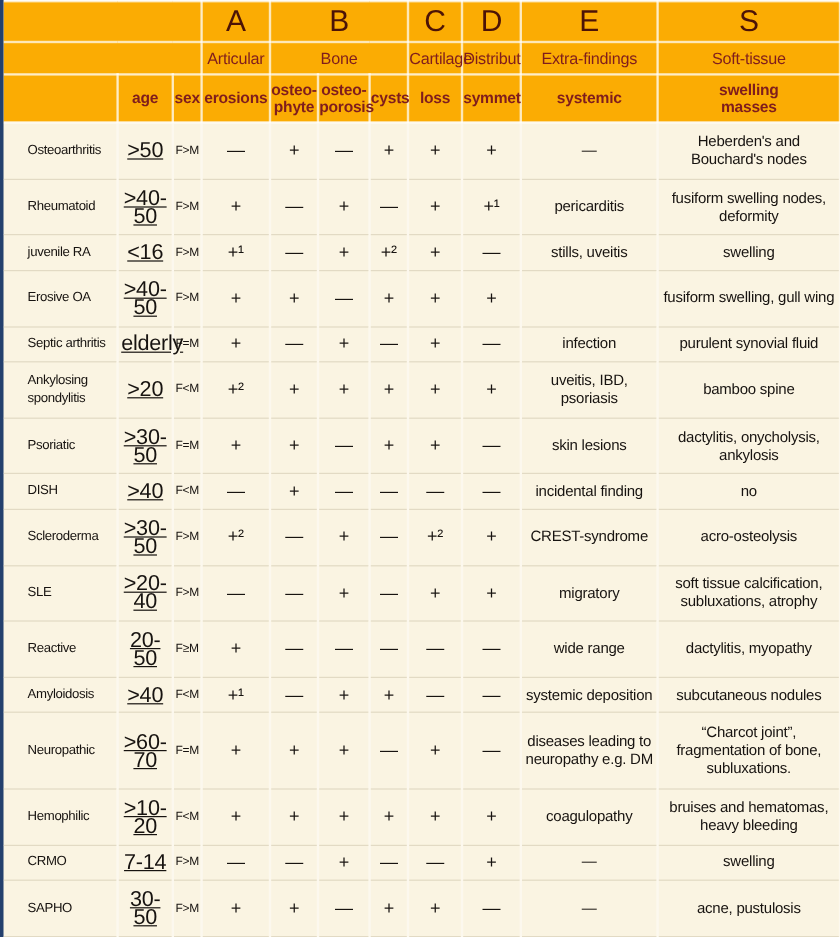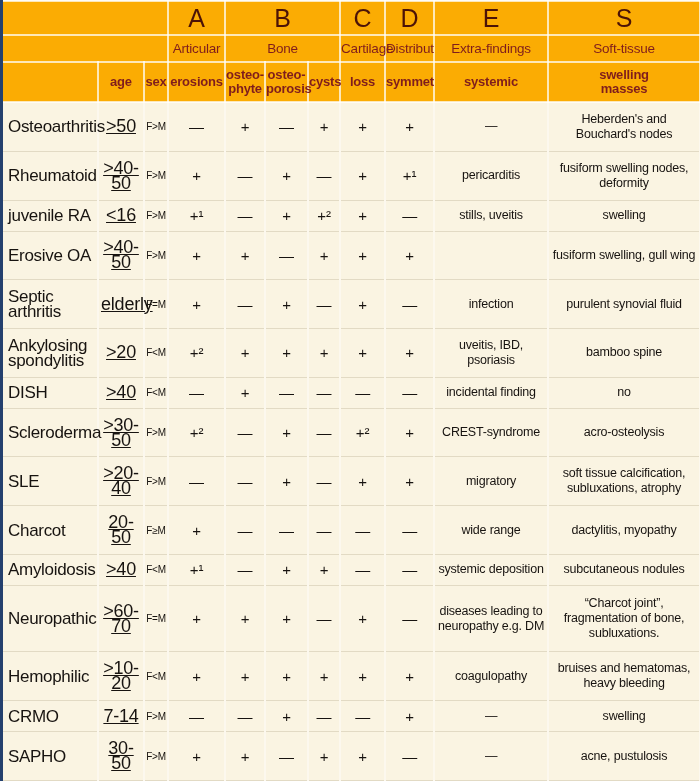--- a/index.html
+++ b/index.html
@@ -24,21 +24,21 @@
   
   tbody td{
     background:#FAF4E2;
     border-left:2px solid #fcf8ee;border-right:2px solid #fcf8ee;
     border-top:1px solid #e2dac4;border-bottom:1px solid #e2dac4;
     text-align:center;vertical-align:middle;
     font-size:12.5px;line-height:15px;padding:5px 2px;
     letter-spacing:-0.2px;
   }
   tbody td.name{
-    text-align:left;font-size:17px;padding-left:5px;letter-spacing:-0.3px;
+    text-align:left;font-size:11px;padding-left:20px;letter-spacing:-0.3px;
     border-left:none;
   }
   tbody td.agec{font-size:18px;text-decoration:underline;}
   tbody td.sexc{font-size:10px;padding:5px 0;}
   tbody td.sym{font-size:15px;}
 </style>
 </head>
 <body>
 
 <div class="table-wrap">
@@ -162,20 +162,33 @@
           <td class="sym">+²</td>
           <td class="sym">+</td>
           <td class="sym">+</td>
           <td class="sym">+</td>
           <td class="sym">+</td>
           <td class="sym">+</td>
           <td class="txt">uveitis, IBD, psoriasis</td>
           <td class="txt">bamboo spine</td>
         </tr>
         <tr>
+          <td class="name">Psoriatic</td>
+          <td class="agec">&gt;30-50</td>
+          <td class="sexc">F=M</td>
+          <td class="sym">+</td>
+          <td class="sym">+</td>
+          <td class="sym">—</td>
+          <td class="sym">+</td>
+          <td class="sym">+</td>
+          <td class="sym">—</td>
+          <td class="txt">skin lesions</td>
+          <td class="txt">dactylitis, onycholysis, ankylosis</td>
+        </tr>
+        <tr>
           <td class="name">DISH</td>
           <td class="agec">&gt;40</td>
           <td class="sexc">F&lt;M</td>
           <td class="sym">—</td>
           <td class="sym">+</td>
           <td class="sym">—</td>
           <td class="sym">—</td>
           <td class="sym">—</td>
           <td class="sym">—</td>
           <td class="txt">incidental finding</td>
@@ -201,21 +214,21 @@
           <td class="sym">—</td>
           <td class="sym">—</td>
           <td class="sym">+</td>
           <td class="sym">—</td>
           <td class="sym">+</td>
           <td class="sym">+</td>
           <td class="txt">migratory</td>
           <td class="txt">soft tissue calcification, subluxations, atrophy</td>
         </tr>
         <tr>
-          <td class="name">Charcot</td>
+          <td class="name">Reactive</td>
           <td class="agec">20-50</td>
           <td class="sexc">F≥M</td>
           <td class="sym">+</td>
           <td class="sym">—</td>
           <td class="sym">—</td>
           <td class="sym">—</td>
           <td class="sym">—</td>
           <td class="sym">—</td>
           <td class="txt">wide range</td>
           <td class="txt">dactylitis, myopathy</td>

